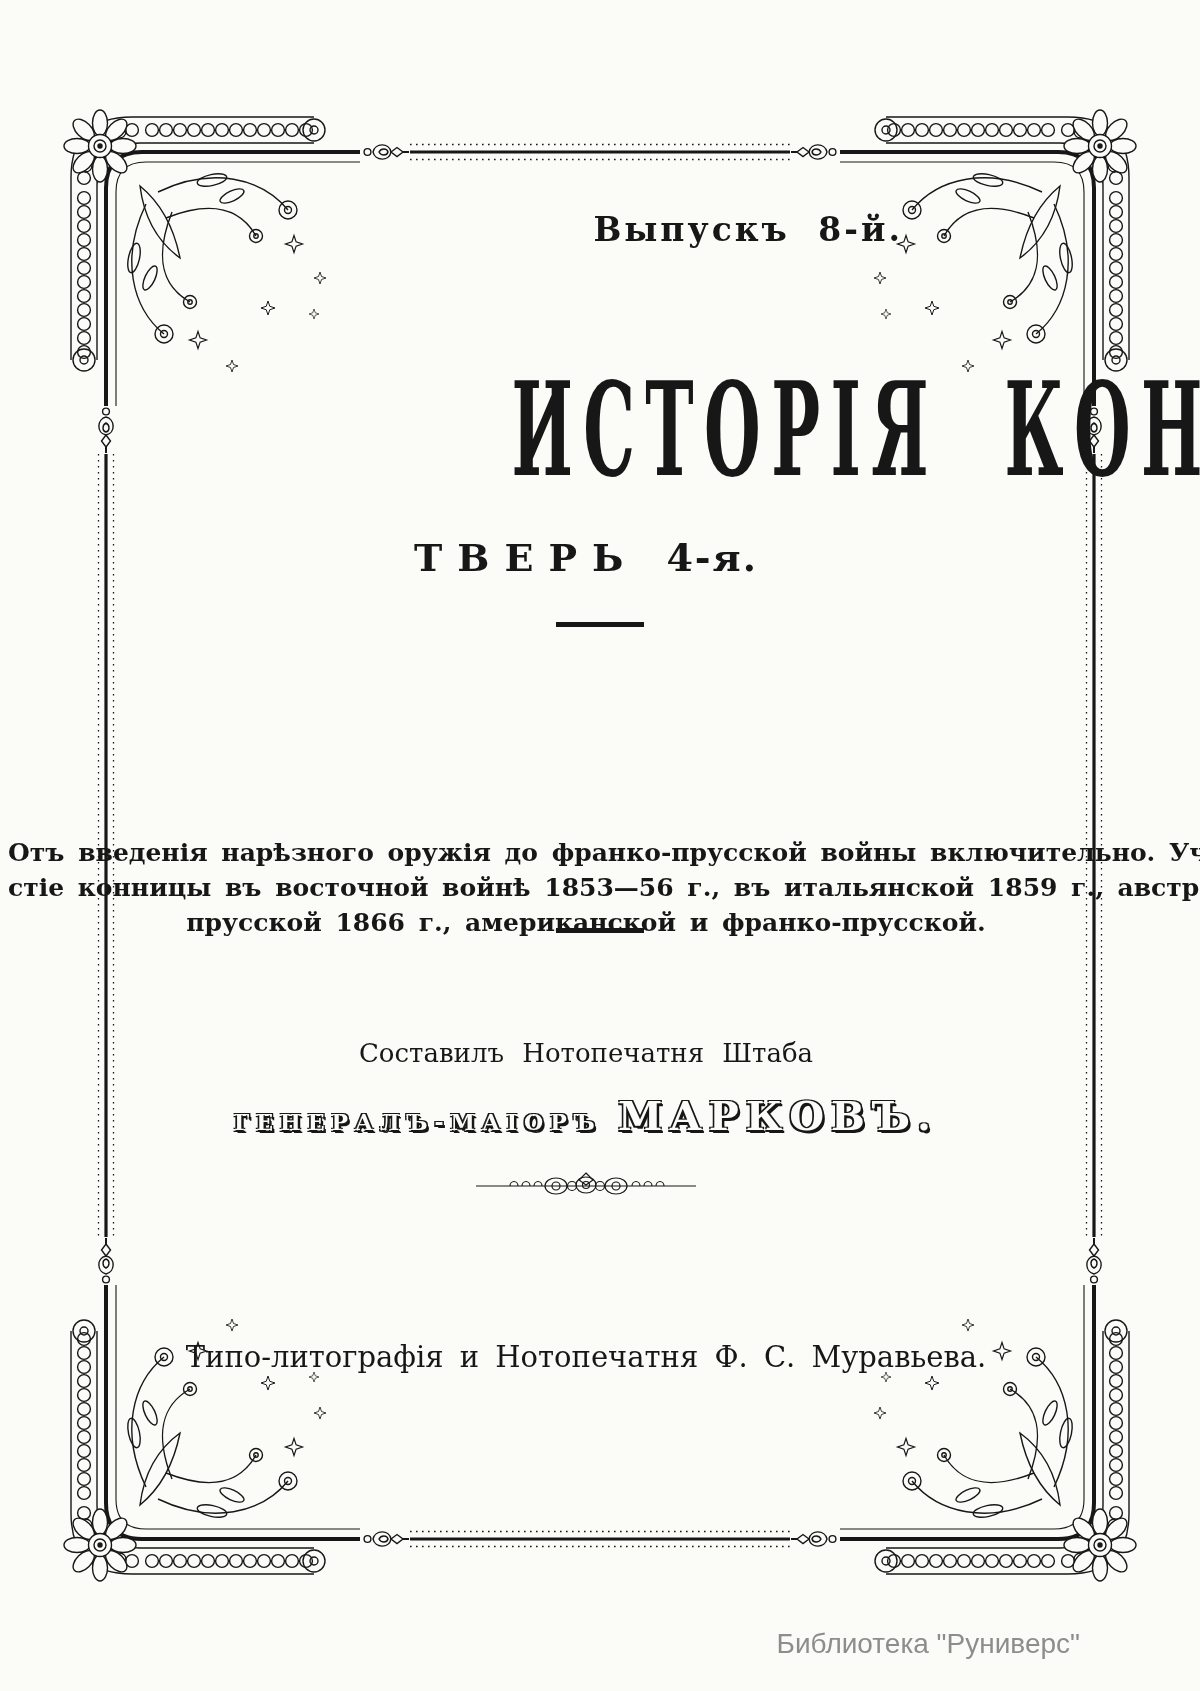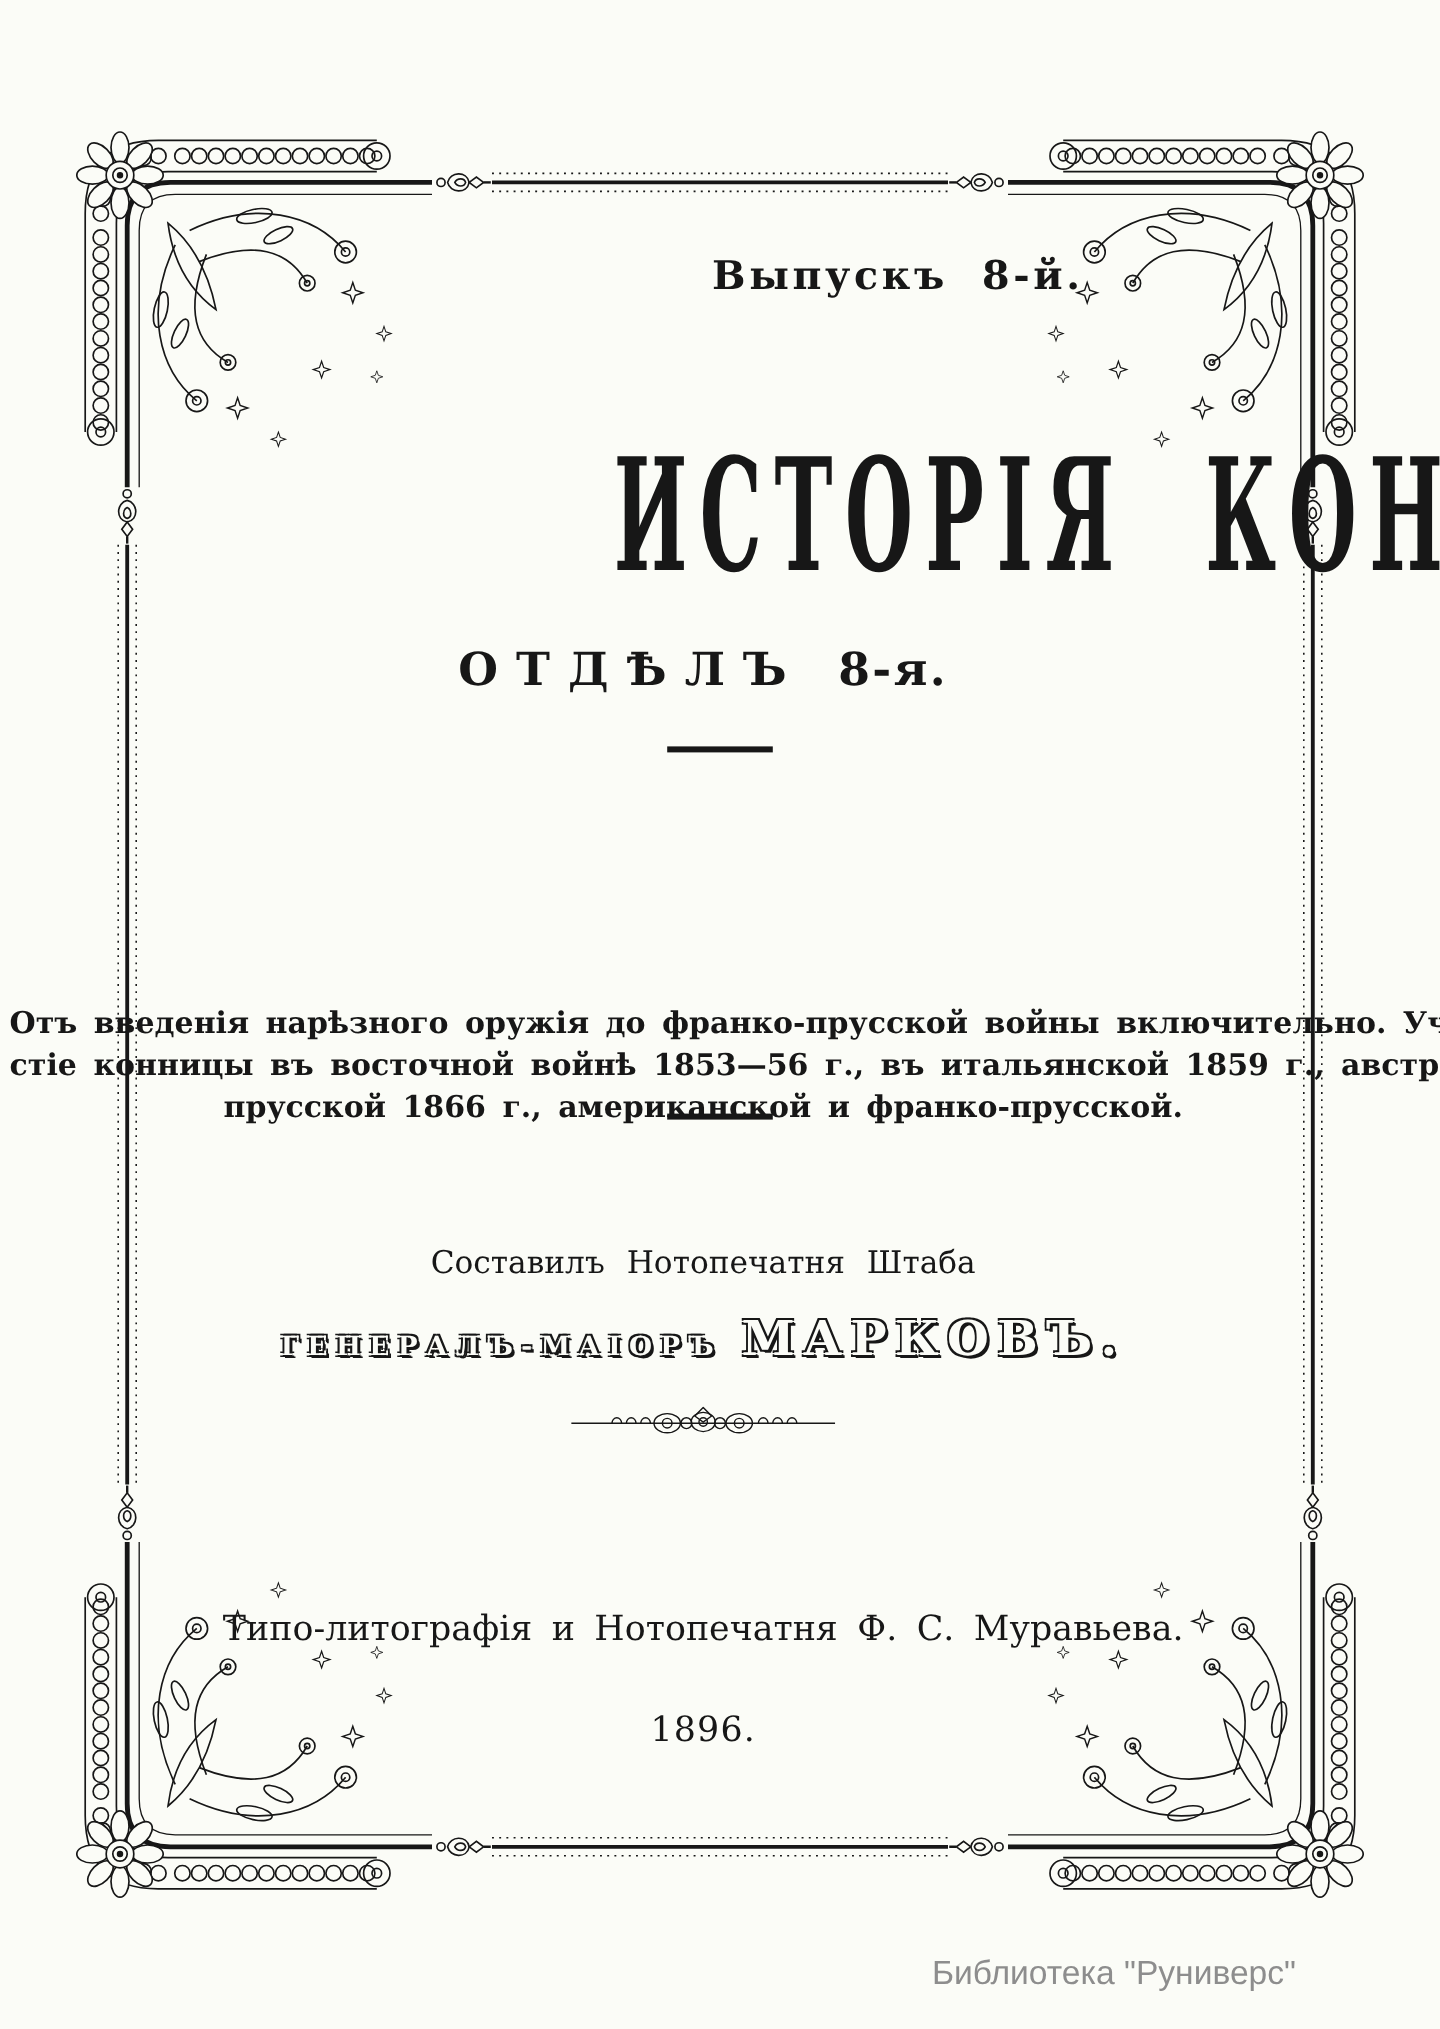--- a/index.html
+++ b/index.html
@@ -196,21 +196,21 @@
     <use href="#finial" transform="translate(1094,1284) rotate(-90)"></use>
   </svg>
 
   <div class="issue">Выпускъ 8-й.</div>
 
   <div class="txt title">
     <span class="inner">ИСТОРІЯ КОННИЦЫ</span>
   </div>
 
   <div class="txt part">
-    <span class="w">ОТДѢЛЪ</span><span class="n">8-я.</span>
+    <span class="w">ТВЕРЬ</span><span class="n">4-я.</span>
   </div>
 
   <div class="rule rule1"></div>
 
 
   <div class="txt subtitle">
     <div>Отъ введенія нарѣзного оружія до франко-прусской войны включительно. Уча-</div>
     <div>стіе конницы въ восточной войнѣ 1853—56 г., въ итальянской 1859 г., австро-</div>
     <div>прусской 1866 г., американской и франко-прусской.</div>
   </div>
@@ -240,17 +240,16 @@
         <ellipse cx="140" cy="14" rx="11" ry="8"></ellipse>
           <circle cx="140" cy="14" r="4"></circle>
         <path d="M156 14 a4 4.5 0 0 1 8 0"></path>
         <path d="M168 14 a4 4.5 0 0 1 8 0"></path>
         <path d="M180 14 a4 4.5 0 0 1 8 0"></path>
       </g>
     </svg>
   </div>
 
   <div class="txt publisher">Типо-литографія и Нотопечатня Ф. С. Муравьева.</div>
-  <div class="txt year">1896.</div>
 
   <div class="watermark">Библиотека "Руниверс"</div>
 
 </div>
 
 </body></html>

